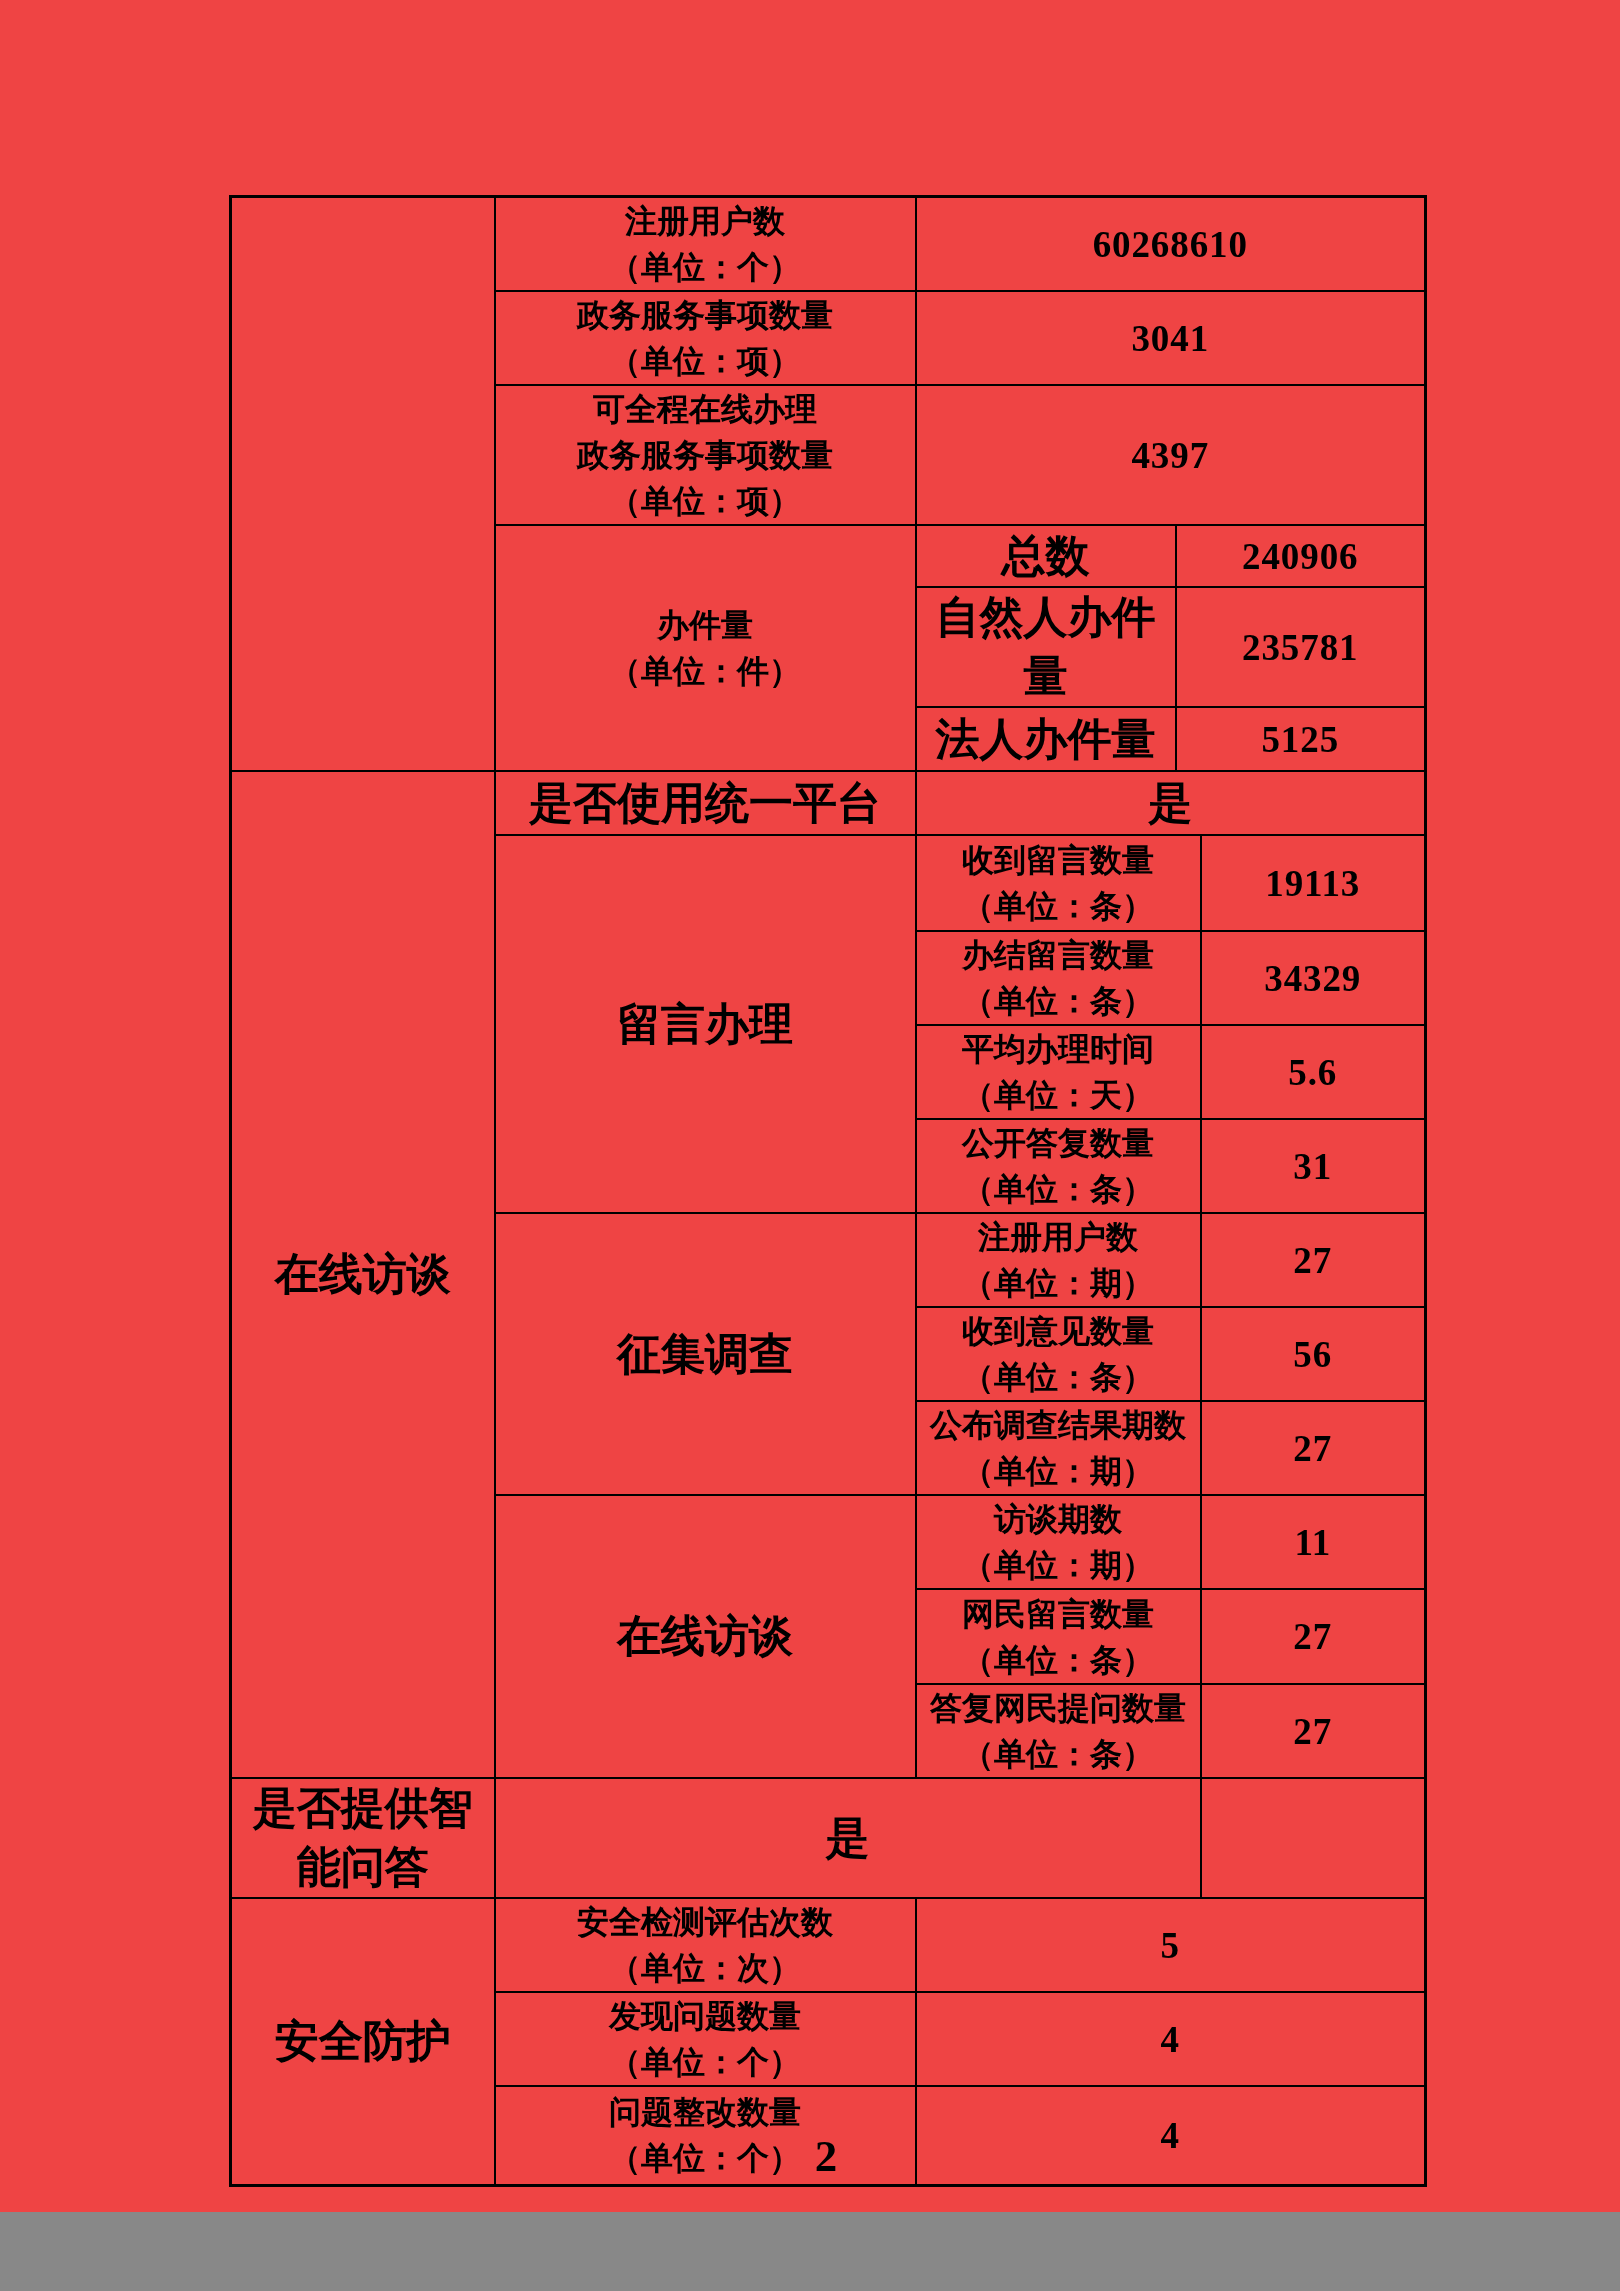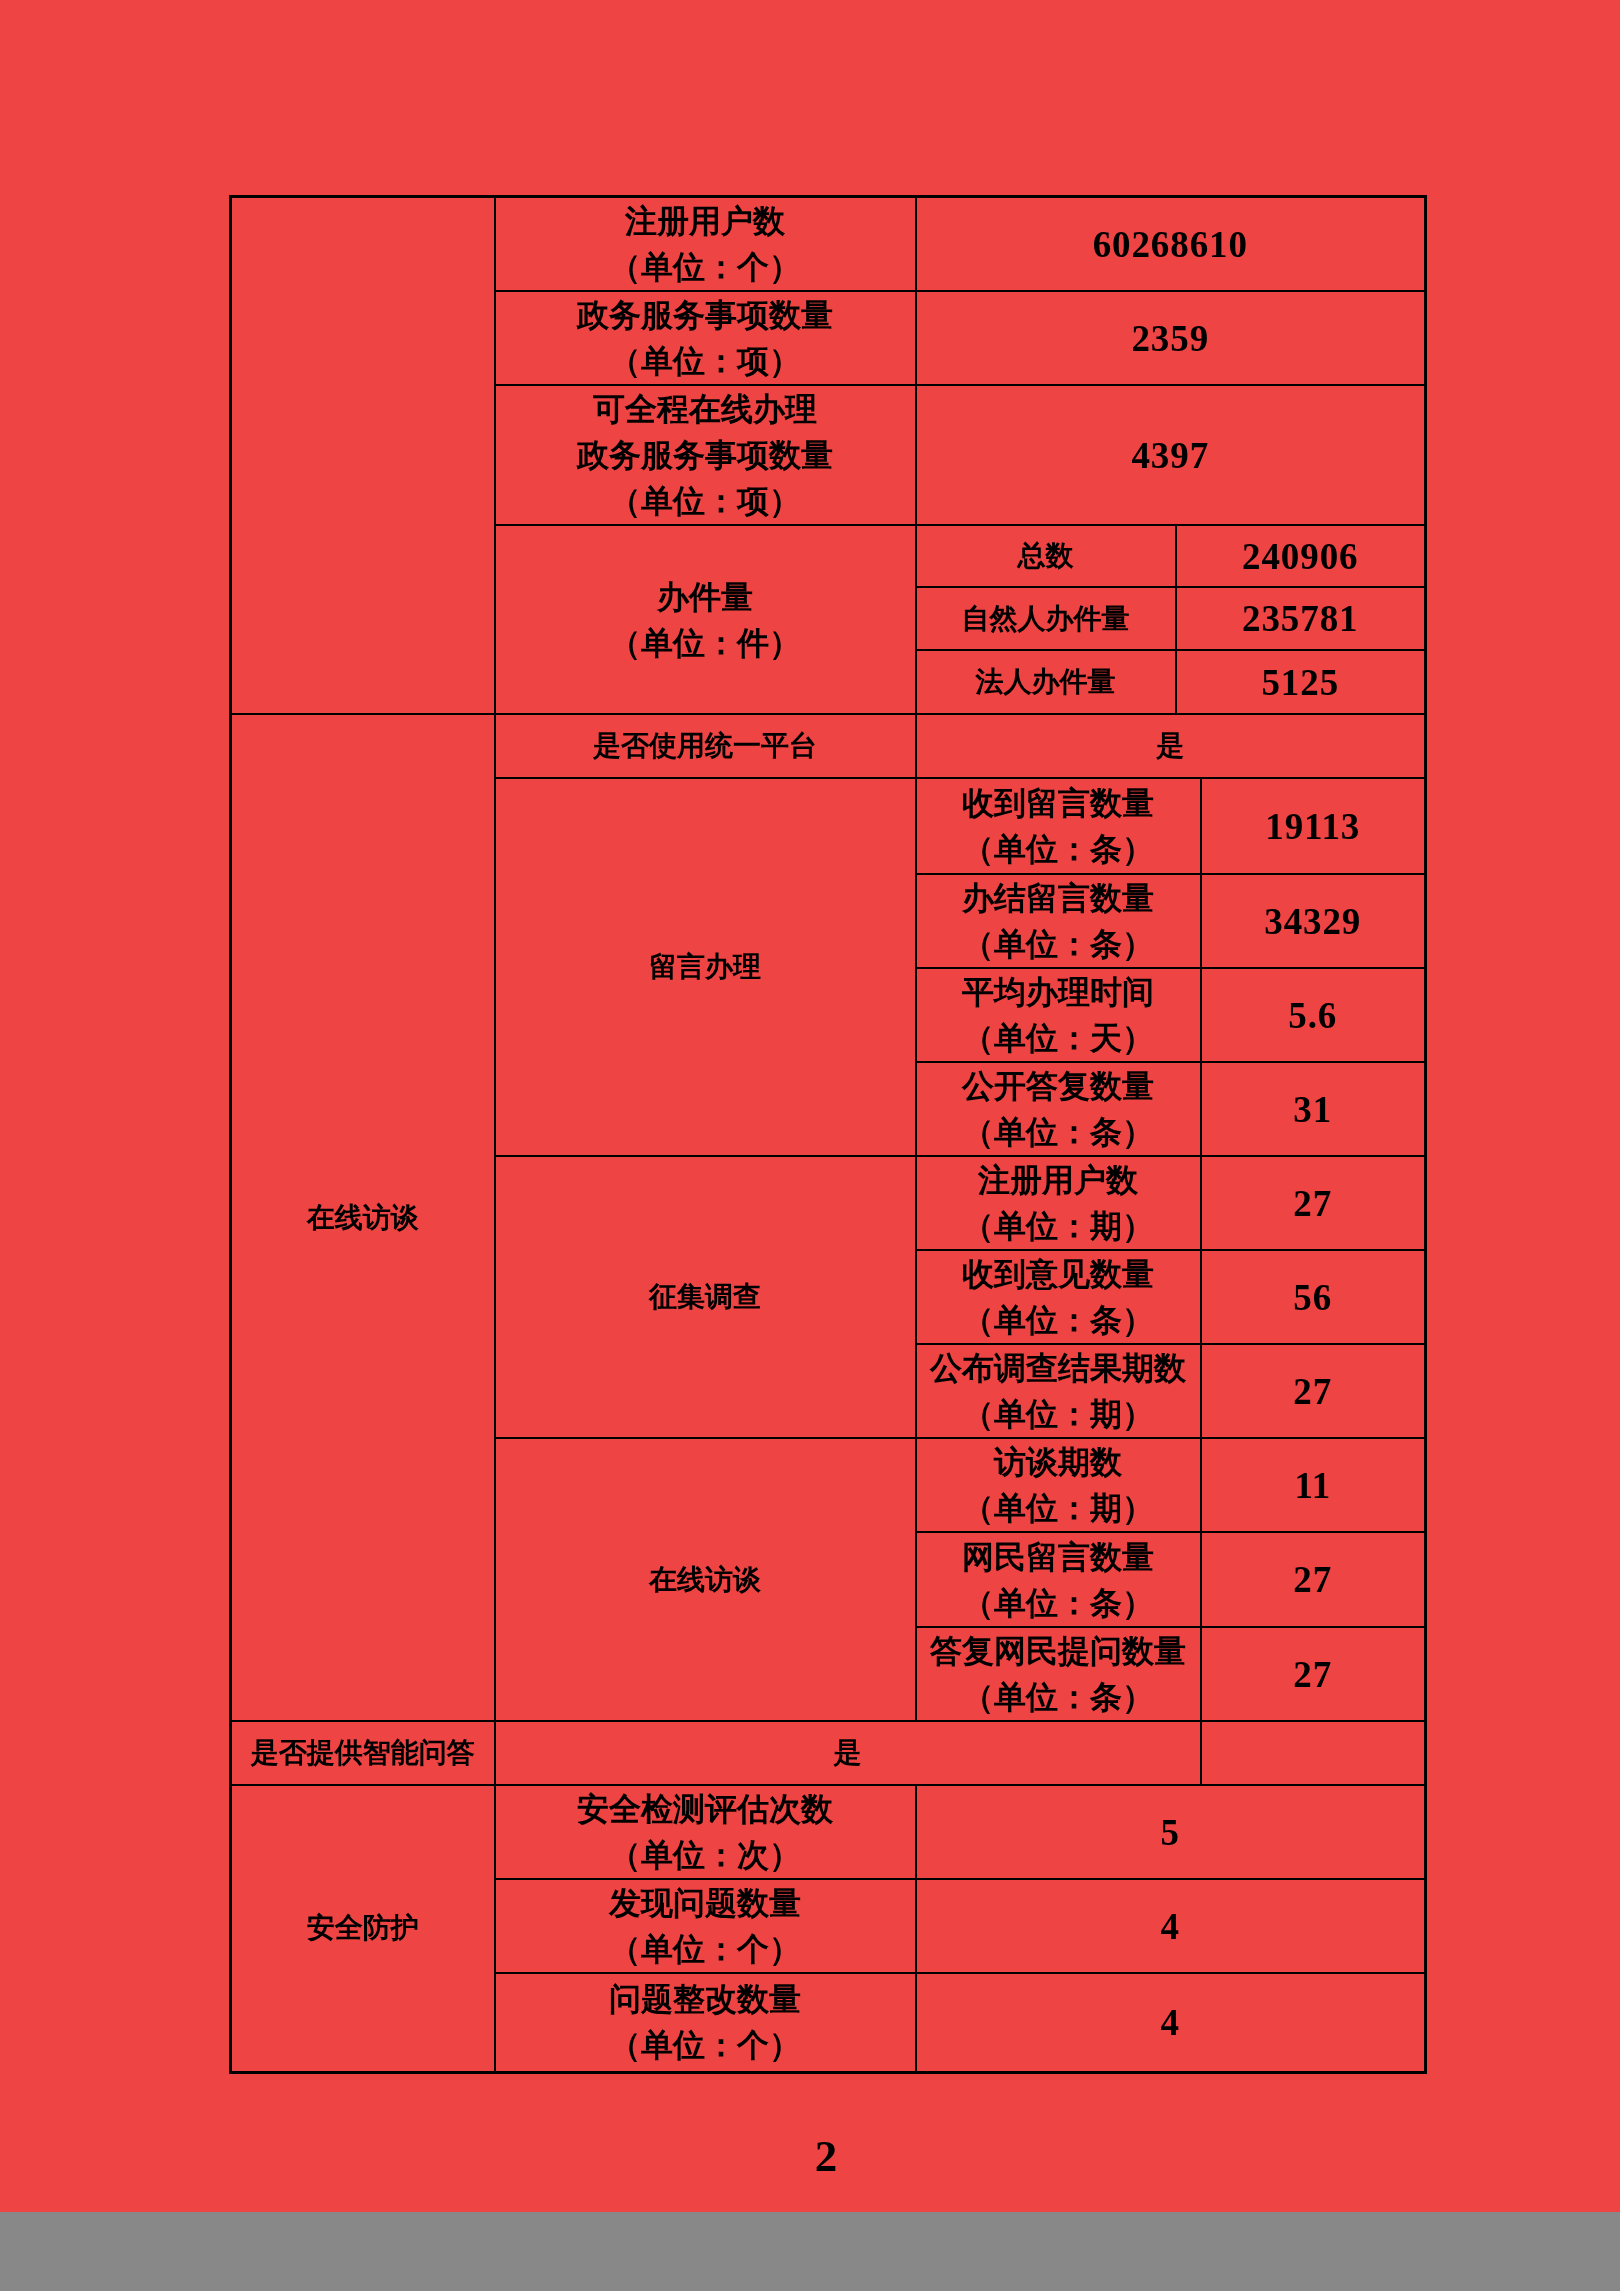--- a/index.html
+++ b/index.html
@@ -22,21 +22,21 @@
     table-layout: fixed;
     border: 3.6px solid #000;
   }
   table.stat td {
     border: 2.7px solid #000;
     text-align: center;
     vertical-align: middle;
     padding: 0;
     overflow: hidden;
   }
-  .cjk { font-size: 28px; }
+  .cjk { font-size: 44px; }
   .num { font-size: 37px; letter-spacing: 0.9px; }
   .line { line-height: 46px; font-size: 32px; }
   .page-number {
     position: absolute;
     left: 229px;
     top: 2130px;
     width: 1194px;
     text-align: center;
     font-size: 45px;
   }
@@ -61,21 +61,21 @@
           <div class="line">注册用户数</div>
           <div class="line">（单位：个）</div>
         </td>
         <td class="val num" colspan="3">60268610</td>
       </tr>
       <tr style="height:93px">
         <td class="lbl">
           <div class="line">政务服务事项数量</div>
           <div class="line">（单位：项）</div>
         </td>
-        <td class="val num" colspan="3">2359</td>
+        <td class="val num" colspan="3">3041</td>
       </tr>
       <tr style="height:140px">
         <td class="lbl">
           <div class="line">可全程在线办理</div>
           <div class="line">政务服务事项数量</div>
           <div class="line">（单位：项）</div>
         </td>
         <td class="val num" colspan="3">4397</td>
       </tr>
       <tr style="height:62px">

